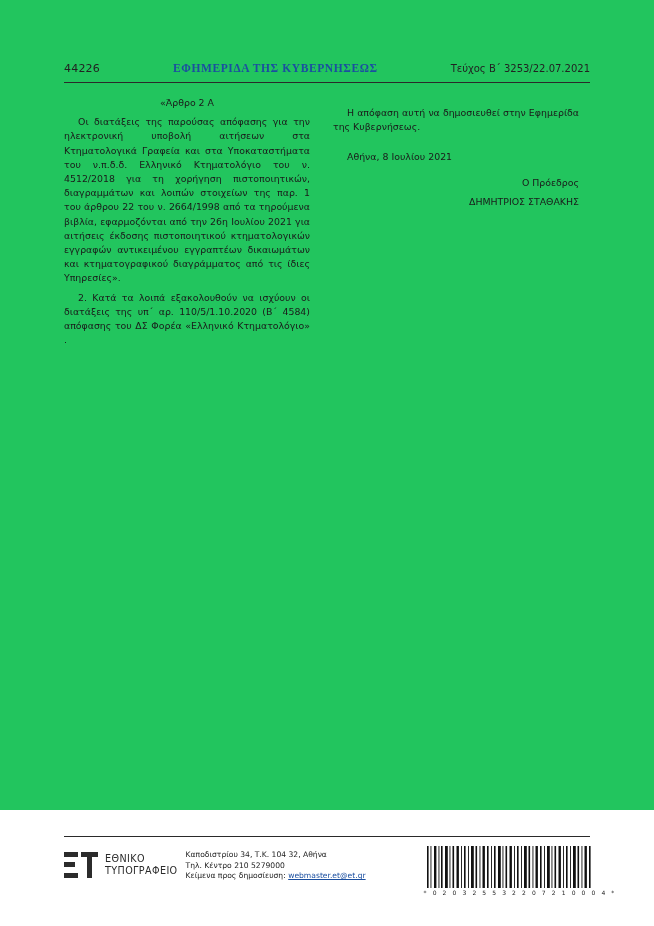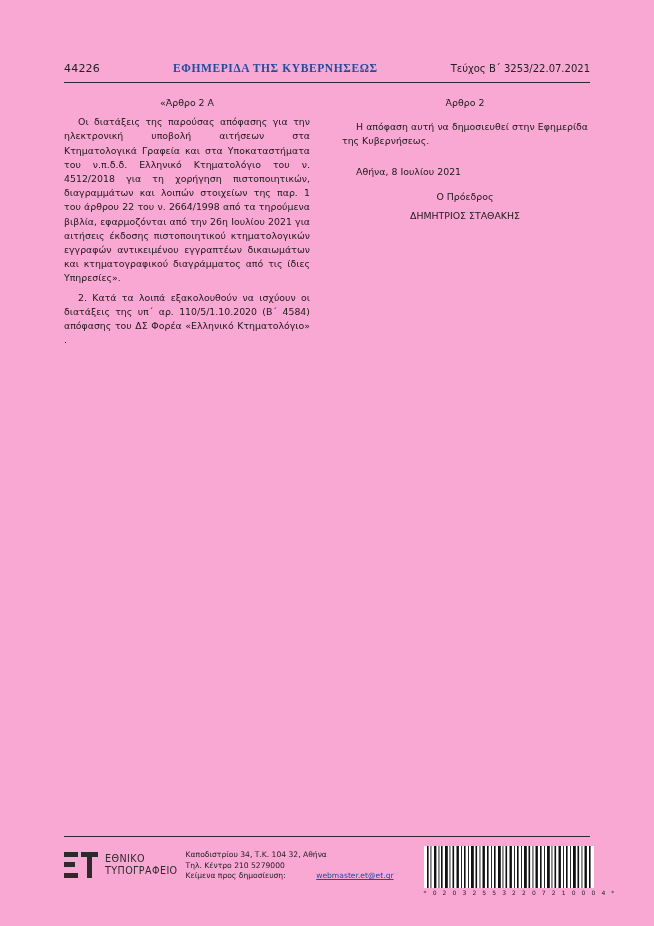--- a/index.html
+++ b/index.html
@@ -13,22 +13,22 @@
     font-family: "DejaVu Sans", sans-serif;
     color: #1a1a1a;
     position: relative;
     overflow: hidden;
   }
   .page {
     position: absolute;
     left: 0;
     top: 0;
     width: 654px;
-    height: 926px;
-    background: #f9a8d4;
+    height: 810px;
+    background: #22c55e;
   }
 
   
   .header {
     position: absolute;
     left: 64px;
     top: 62px;
     width: 526px;
     height: 20px;
     display: flex;
@@ -62,21 +62,21 @@
     background: #2a2a2a;
   }
 
   
   .columns {
     position: absolute;
     left: 64px;
     top: 96px;
     width: 526px;
     display: flex;
-    gap: 32px;
+    gap: 23px;
   }
   .col {
     width: 246px;
   }
   .col p {
     margin: 0;
     font-size: 9.4px;
     line-height: 14.2px;
     color: #1a1a1a;
     text-align: justify;
@@ -84,21 +84,21 @@
     hyphens: manual;
   }
   .col p.indent {
     text-indent: 14px;
   }
   .col p.center {
     text-align: center;
     text-indent: 0;
   }
   .col p.left {
-    text-align: center;
+    text-align: right;
     text-indent: 0;
   }
   .gap-sm { height: 5px; }
   .gap-md { height: 11px; }
   .gap-lg { height: 16px; }
 
   
   .footer {
     position: absolute;
     left: 64px;
@@ -165,21 +165,20 @@
     margin-top: 4px;
     flex: none;
     width: 230px;
   }
   .contact-block .mail-line {
     white-space: nowrap;
   }
   .contact-block a {
     color: #1b4fa0;
     text-decoration: underline;
-    margin-left: 28px;
   }
 
   .barcode-block {
     width: 170px;
     flex: none;
     text-align: center;
   }
   .barcode {
     width: 170px;
     height: 42px;
@@ -209,21 +208,20 @@
 
     <div class="col">
       <p class="center">«Άρθρο 2 Α</p>
       <div class="gap-sm"></div>
       <p class="indent">Οι διατάξεις της παρούσας απόφασης για την ηλεκτρονική υποβολή αιτήσεων στα Κτηματολογικά Γραφεία και στα Υποκαταστήματα του ν.π.δ.δ. Ελληνικό Κτηματολόγιο του ν. 4512/2018 για τη χορήγηση πιστοποιητικών, διαγραμμάτων και λοιπών στοιχείων της παρ. 1 του άρθρου 22 του ν. 2664/1998 από τα τηρούμενα βιβλία, εφαρμοζόνται από την 26η Ιουλίου 2021 για αιτήσεις έκδοσης πιστοποιητικού κτηματολογικών εγγραφών αντικειμένου εγγραπτέων δικαιωμάτων και κτηματογραφικού διαγράμματος από τις ίδιες Υπηρεσίες».</p>
       <div class="gap-sm"></div>
       <p class="indent">2. Κατά τα λοιπά εξακολουθούν να ισχύουν οι διατάξεις της υπ΄ αρ. 110/5/1.10.2020 (Β΄ 4584) απόφασης του ΔΣ Φορέα «Ελληνικό Κτηματολόγιο» .</p>
     </div>
 
     <div class="col">
-      <p class="center">Άρθρο 2</p>
       <div class="gap-sm"></div>
       <div class="gap-sm"></div>
       <p class="indent">Η απόφαση αυτή να δημοσιευθεί στην Εφημερίδα της Κυβερνήσεως.</p>
       <div class="gap-lg"></div>
       <p class="indent">Αθήνα, 8 Ιουλίου 2021</p>
       <div class="gap-md"></div>
       <p class="left">Ο Πρόεδρος</p>
       <div class="gap-sm"></div>
       <p class="left">ΔΗΜΗΤΡΙΟΣ ΣΤΑΘΑΚΗΣ</p>
     </div>

